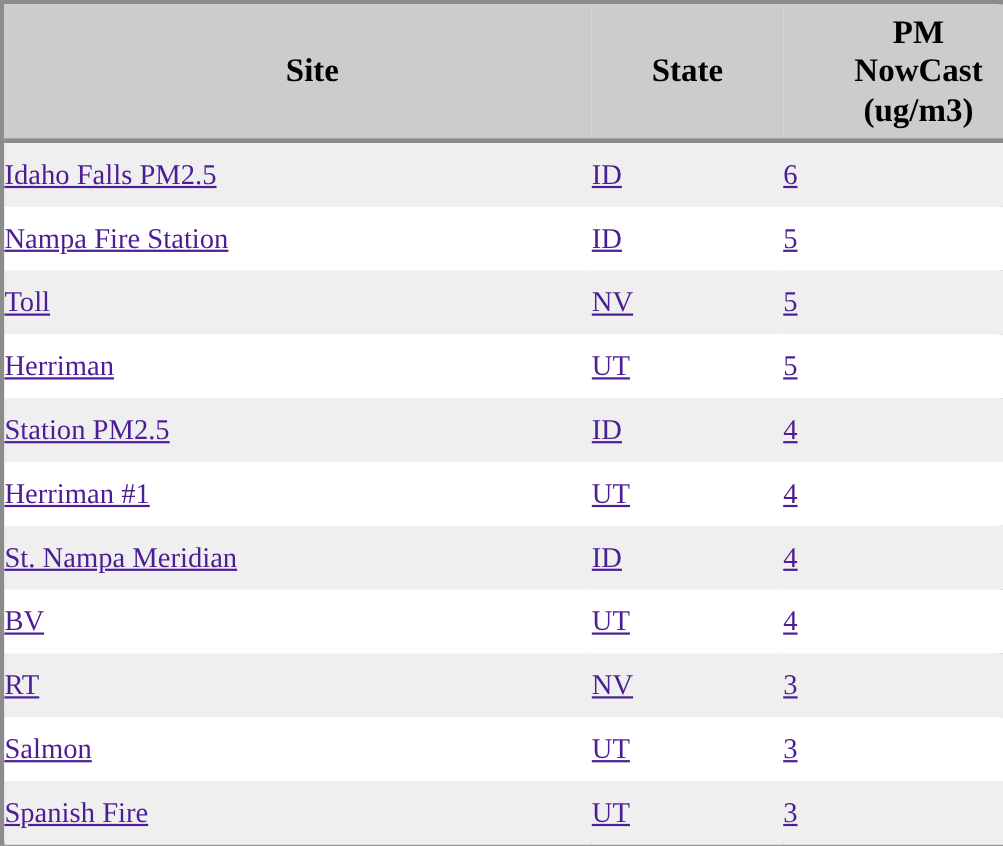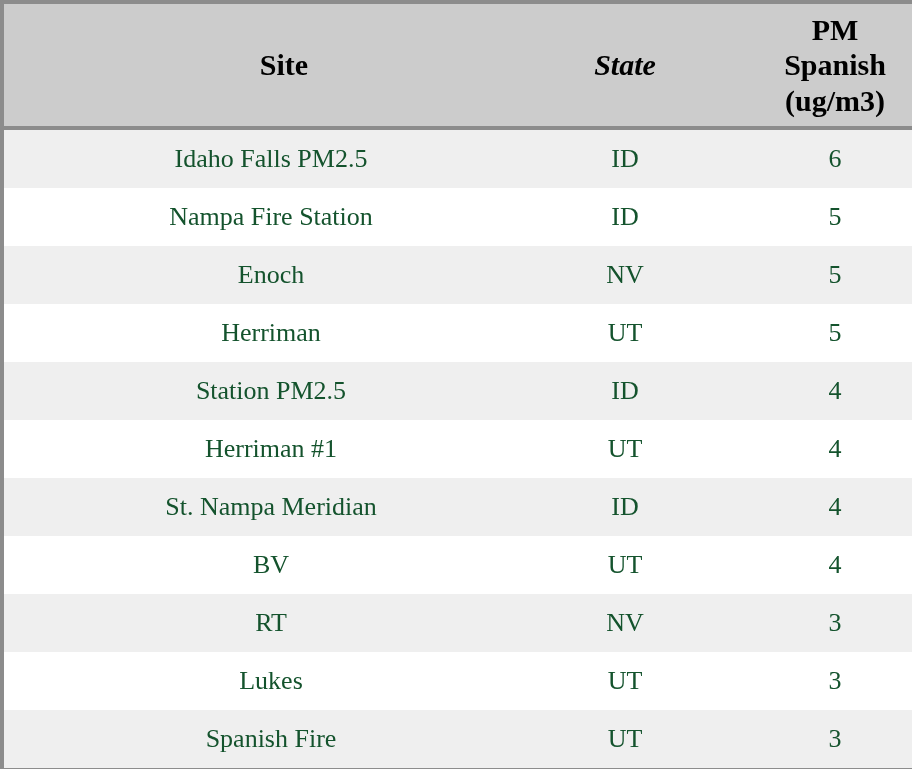--- a/index.html
+++ b/index.html
@@ -31,68 +31,69 @@
     font-family: "Liberation Serif", serif;
     font-weight: bold;
     font-size: 30px;
     line-height: 1.18;
     text-align: center;
     vertical-align: middle;
     padding: 8px 4px;
     border-bottom: 4px solid #8c8c8c;
   }
   thead th.col-site { width: 500px; padding-left: 30px; }
-  thead th.col-state { width: 166px; font-style: italic; }
+  thead th.col-state { width: 166px; }
   thead th.col-value { width: 238px; }
   tbody td {
     font-family: "Liberation Serif", serif;
     font-size: 26px;
-    color: #14532d;
-    text-align: center;
+    color: #4c1d95;
+    text-align: left;
     vertical-align: middle;
     padding: 0;
     height: 58px;
     border: none;
+    text-decoration: underline;
   }
   tbody tr.odd td {
     background: #efefef;
   }
   tbody tr.even td {
     background: #ffffff;
   }
 </style>
 </head>
 <body>
 
 <div class="table-frame">
   <table class="data-table">
     <thead>
       <tr>
         <th class="col-site">Site</th>
         <th class="col-state">State</th>
         <th class="col-value">
           <span>PM</span><br>
-          <span>Spanish</span><br>
+          <span>NowCast</span><br>
           <span>(ug/m3)</span>
         </th>
       </tr>
     </thead>
     <tbody>
       <tr class="odd">
         <td>Idaho Falls PM2.5</td>
         <td>ID</td>
         <td>6</td>
       </tr>
       <tr class="even">
         <td>Nampa Fire Station</td>
         <td>ID</td>
         <td>5</td>
       </tr>
       <tr class="odd">
-        <td>Enoch</td>
+        <td>Toll</td>
         <td>NV</td>
         <td>5</td>
       </tr>
       <tr class="even">
         <td>Herriman</td>
         <td>UT</td>
         <td>5</td>
       </tr>
       <tr class="odd">
         <td>Station PM2.5</td>
@@ -113,21 +114,21 @@
         <td>BV</td>
         <td>UT</td>
         <td>4</td>
       </tr>
       <tr class="odd">
         <td>RT</td>
         <td>NV</td>
         <td>3</td>
       </tr>
       <tr class="even">
-        <td>Lukes</td>
+        <td>Salmon</td>
         <td>UT</td>
         <td>3</td>
       </tr>
       <tr class="odd">
         <td>Spanish Fire</td>
         <td>UT</td>
         <td>3</td>
       </tr>
     </tbody>
   </table>

